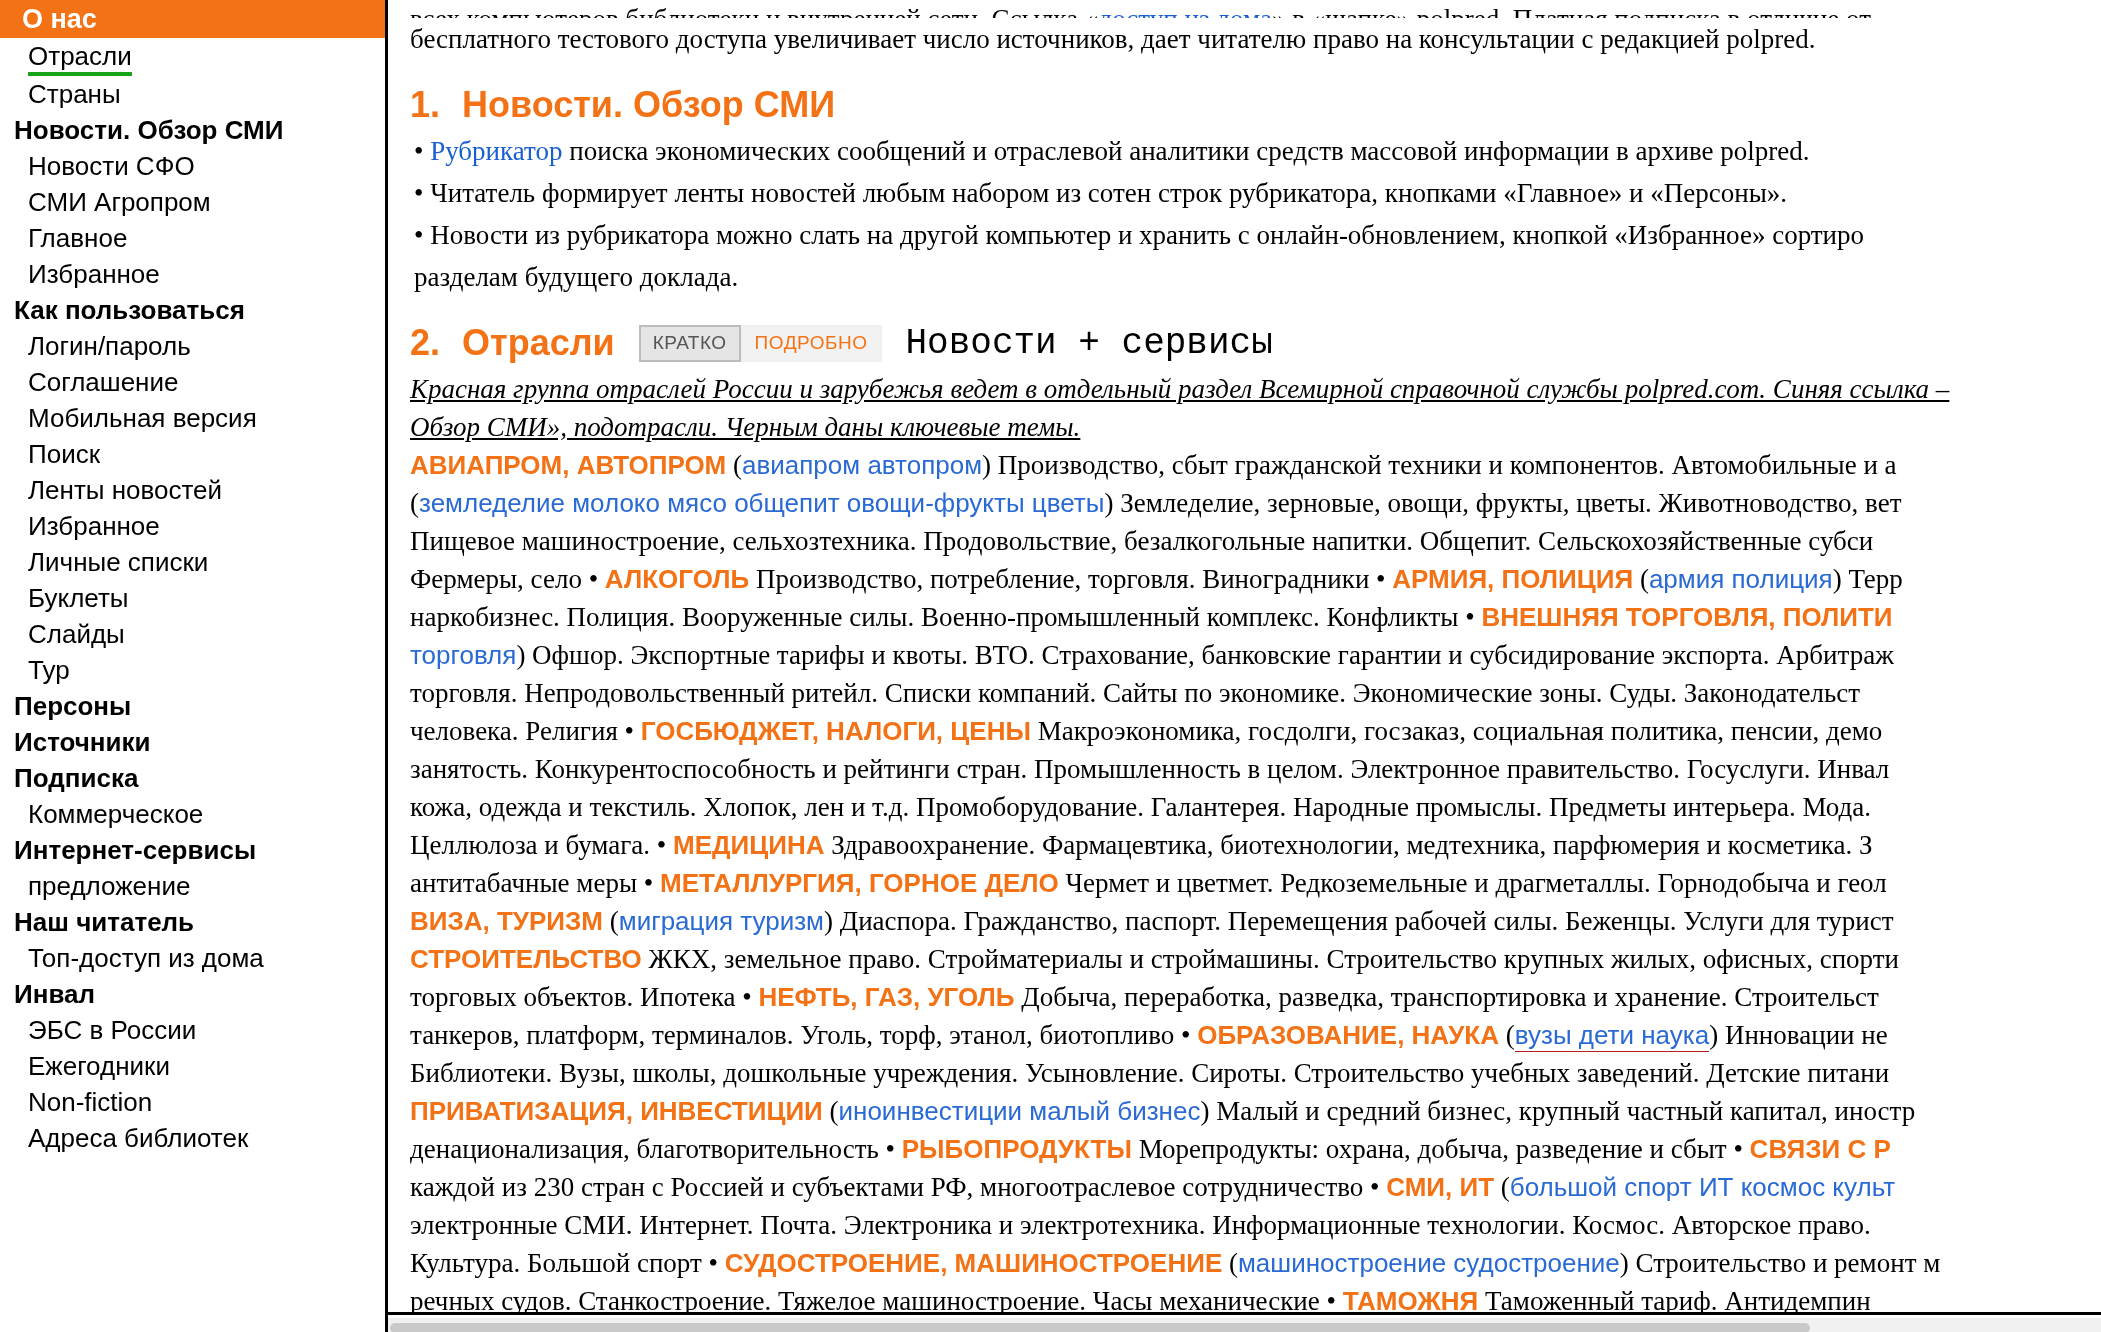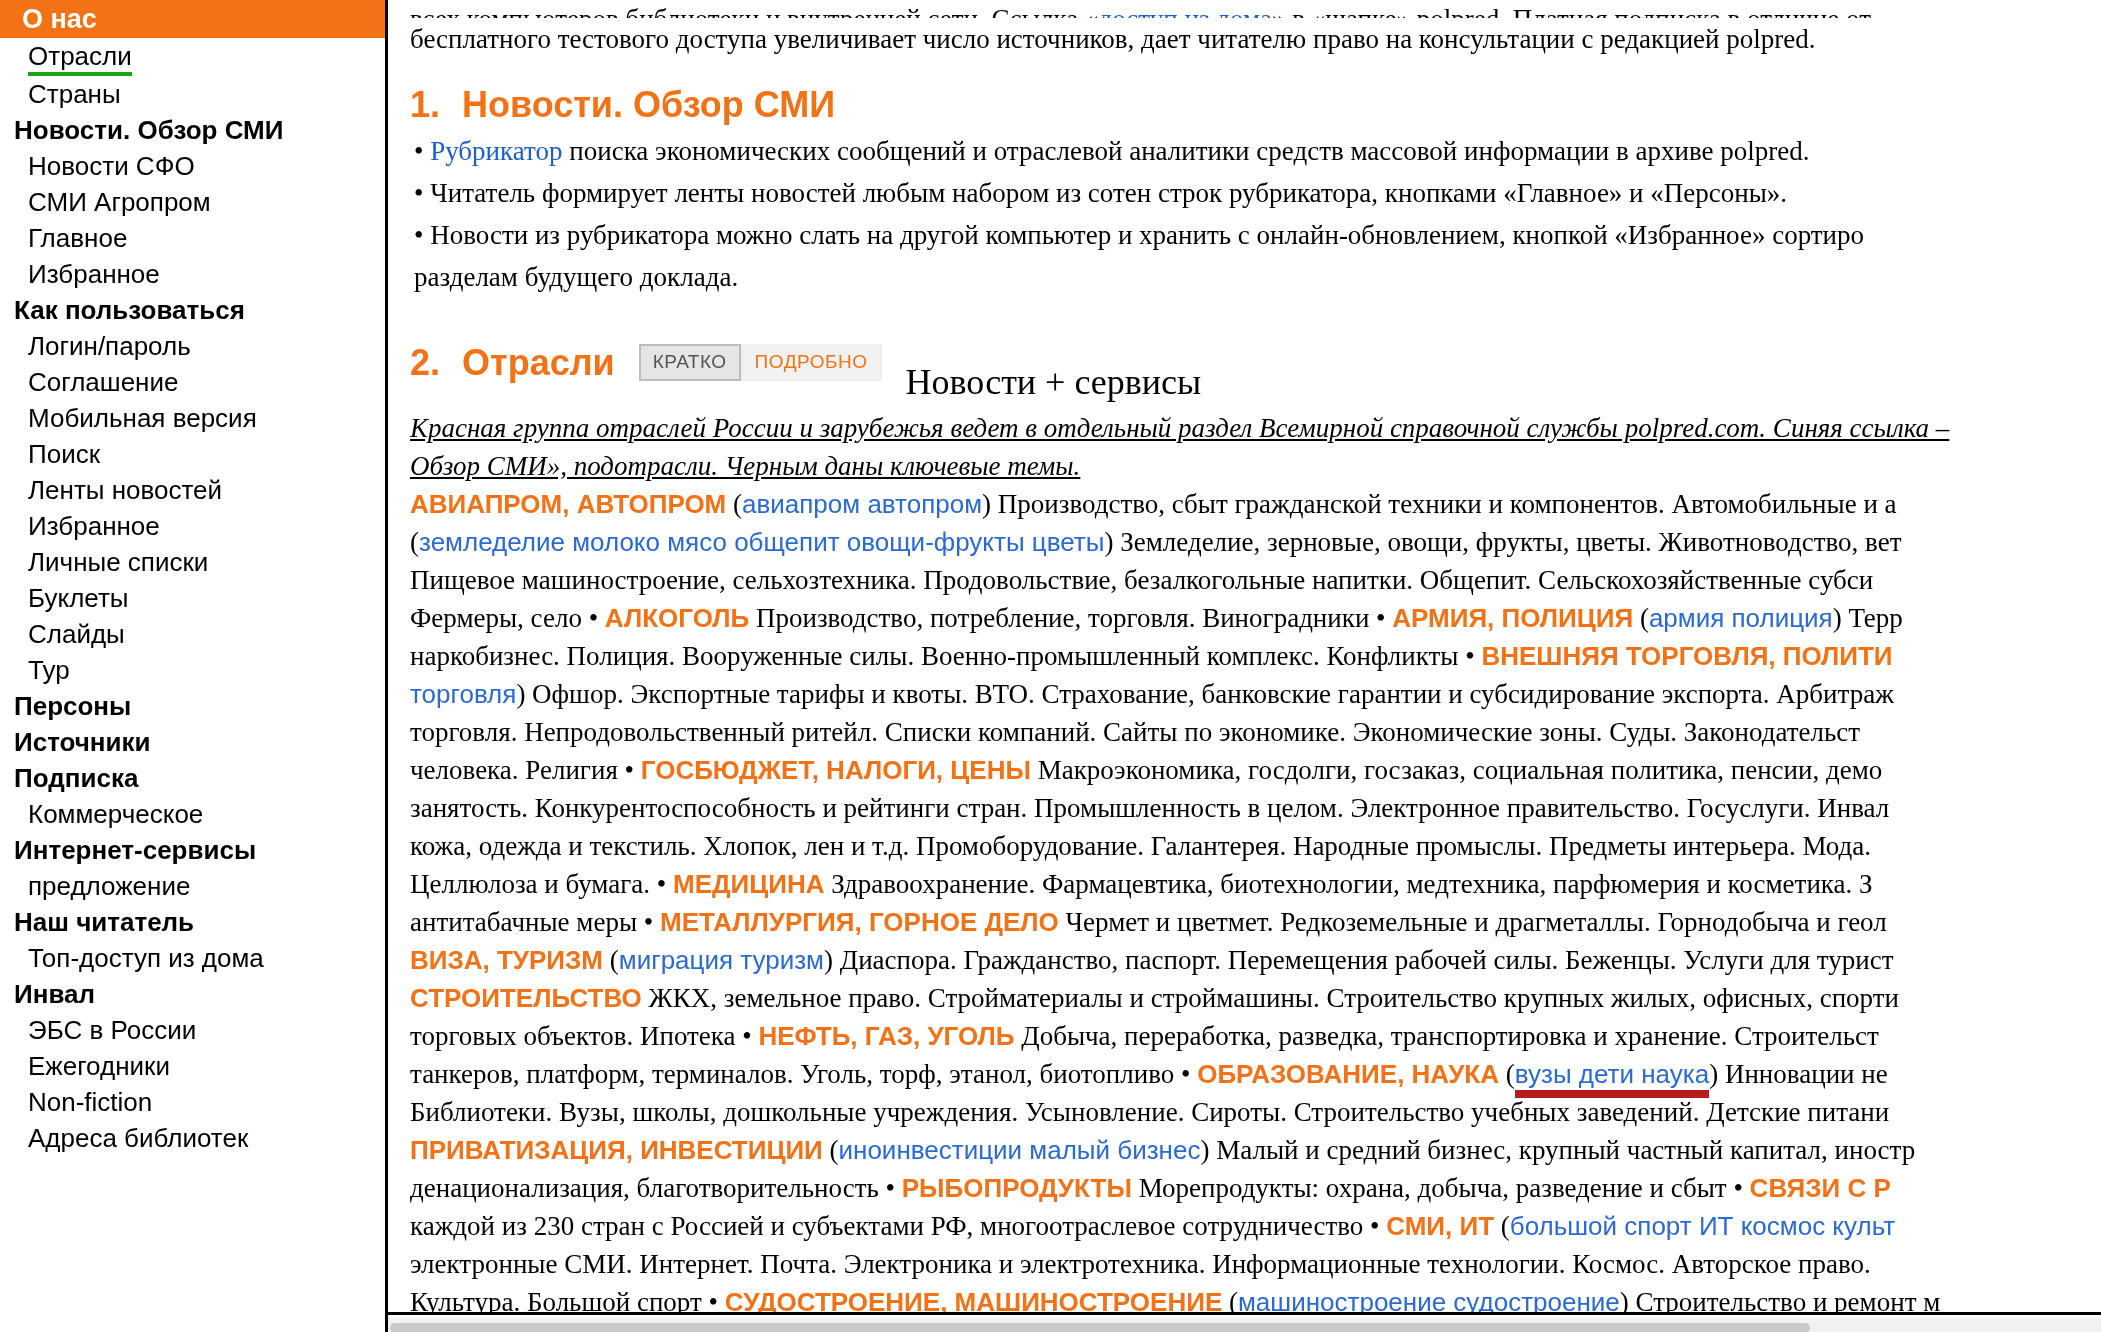--- a/index.html
+++ b/index.html
@@ -96,23 +96,22 @@
     font-weight: bold;
     margin: 26px 0 6px 0;
     display: flex;
     align-items: center;
     gap: 18px;
   }
   h2.sect .num { margin-right: 4px; }
   h2.sect .plainblk {
     color: #000000;
     font-weight: normal;
-    font-family: Liberation Serif, serif;
+    font-family: Liberation Mono, monospace;
     font-size: 36px;
-    margin-top: 39px;
   }
   .toggle {
     display: inline-flex;
     align-items: center;
     gap: 0;
     margin: 0 6px;
   }
   .tg-btn {
     font-family: "Liberation Sans", sans-serif;
     font-size: 19px;
@@ -152,21 +151,21 @@
     font-weight: bold;
     color: #f47216;
     font-size: 26px;
   }
   .flow .sub {
     color: #2a6ad4;
     font-family: "Liberation Sans", sans-serif;
     font-size: 26px;
   }
   .flow .sub.underline-green {
-    border-bottom: 8px solid #b91c1c;
+    border-bottom: 1px solid #b91c1c;
     padding-bottom: 1px;
   }
 
   .bottom-bar {
     position: absolute;
     left: 388px;
     bottom: 0;
     width: 1713px;
     height: 17px;
     background: #ffffff;

